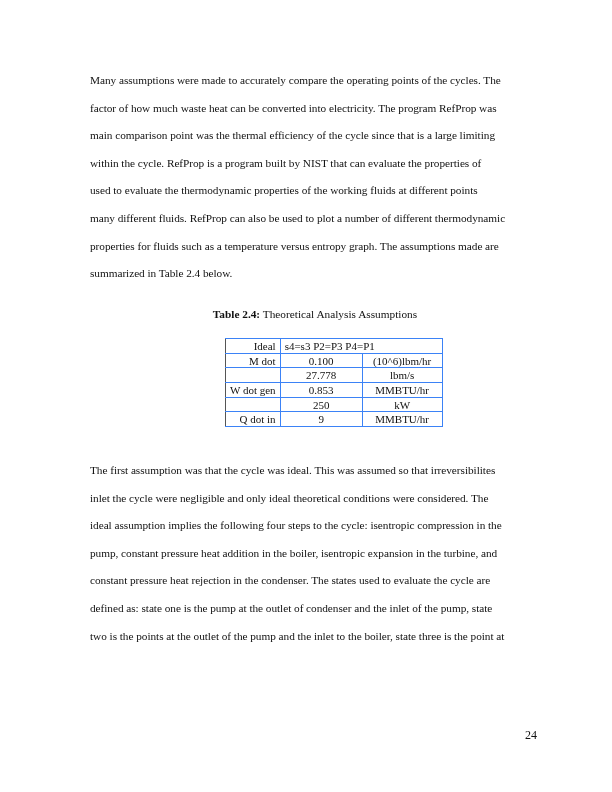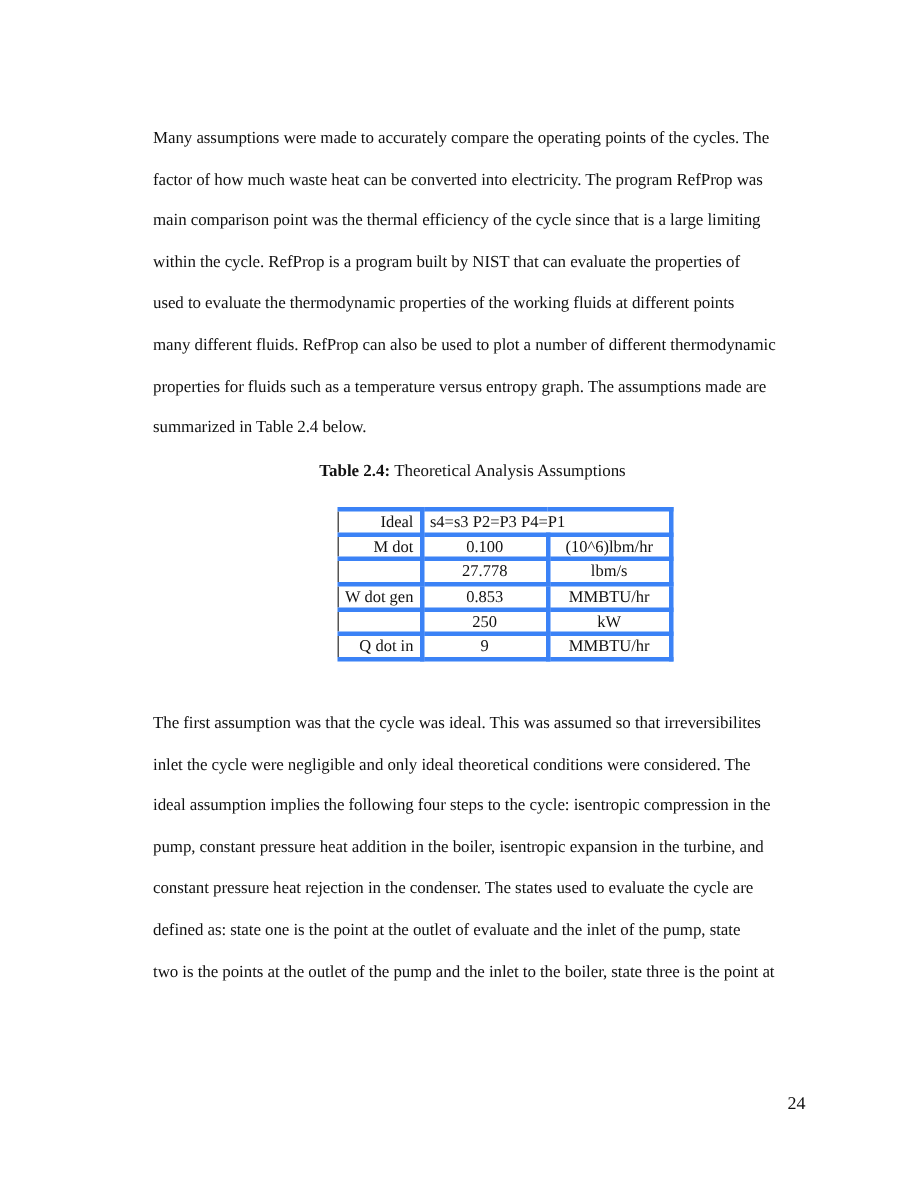--- a/index.html
+++ b/index.html
@@ -19,21 +19,21 @@
       position: absolute;
       left: 0; top: 0;
       width: 612px;
       height: 792px;
       background: #ffffff;
     }
     .para {
       position: absolute;
       left: 90px;
       width: 450px;
-      margin: 12px;
+      margin: 0;
     }
     .line {
       display: block;
       height: 27.6px;
       line-height: 14px;
       font-size: 11.3px;
       white-space: nowrap;
       letter-spacing: -0.05px;
     }
     .p1 { top: 73px; }
@@ -52,21 +52,21 @@
 
     table.assump {
       position: absolute;
       left: 225px;
       top: 338px;
       border-collapse: collapse;
       font-size: 11px;
       line-height: 12px;
     }
     table.assump td {
-      border: 3px solid #3b82f6;
+      border: 1px solid #3b82f6;
       padding: 0 4px;
       height: 13.7px;
       white-space: nowrap;
     }
     td.c0 { width: 35px; text-align: right; }
     td.c1 { width: 73px; text-align: center; }
     td.c2 { width: 71px; text-align: center; }
     td.span { text-align: left; }
     
     table.assump tr td:first-child { border-left: 1px solid #555555; }
@@ -132,19 +132,19 @@
     </tr>
   </tbody>
     </table>
 
   <div class="para p2">
     <span class="line">The first assumption was that the cycle was ideal. This was assumed so that irreversibilites</span>
     <span class="line">inlet the cycle were negligible and only ideal theoretical conditions were considered. The</span>
     <span class="line">ideal assumption implies the following four steps to the cycle: isentropic compression in the</span>
     <span class="line">pump, constant pressure heat addition in the boiler, isentropic expansion in the turbine, and</span>
     <span class="line">constant pressure heat rejection in the condenser. The states used to evaluate the cycle are</span>
-    <span class="line">defined as: state one is the point at the outlet of evaluate and the inlet of the pump, state</span>
+    <span class="line">defined as: state one is the pump at the outlet of condenser and the inlet of the pump, state</span>
     <span class="line">two is the points at the outlet of the pump and the inlet to the boiler, state three is the point at</span>
   </div>
 
   <div class="pagenum">24</div>
 
 </div>
 
 </body></html>

